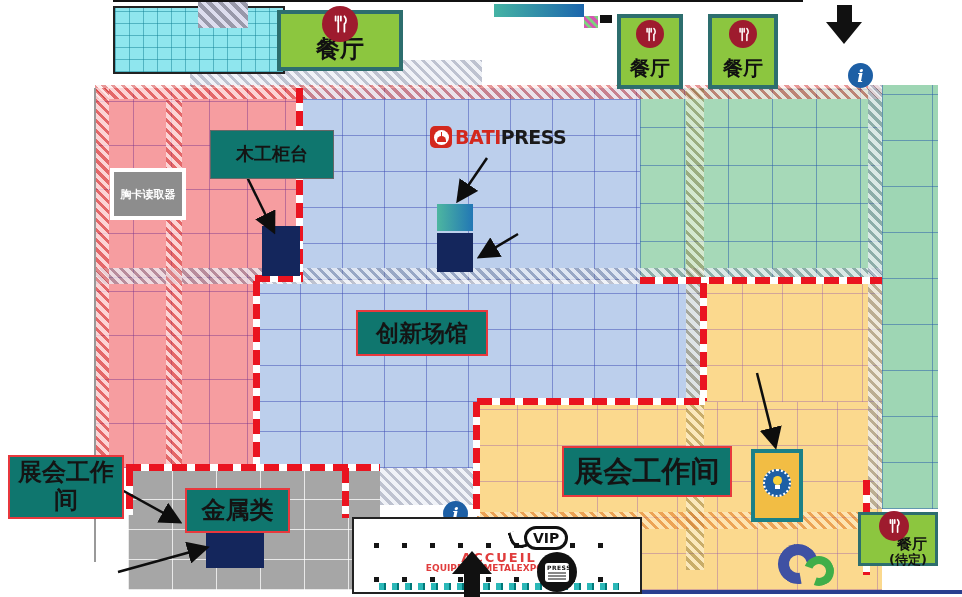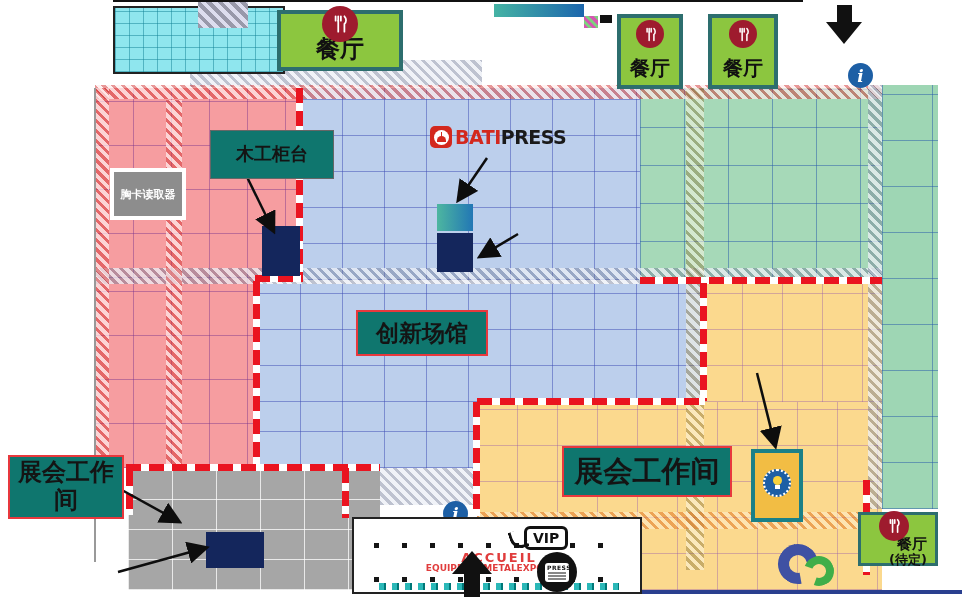--- a/index.html
+++ b/index.html
@@ -125,20 +125,21 @@
     <line x1="487" y1="158" x2="459" y2="199" stroke="#0d0d0d" stroke-width="2.5" marker-end="url(#ah)"></line>
     <line x1="247" y1="177" x2="273" y2="230" stroke="#0d0d0d" stroke-width="2.5" marker-end="url(#ah)"></line>
     <line x1="518" y1="234" x2="481" y2="256" stroke="#0d0d0d" stroke-width="2.5" marker-end="url(#ah)"></line>
     <line x1="757" y1="373" x2="775" y2="445" stroke="#0d0d0d" stroke-width="2.5" marker-end="url(#ah)"></line>
     <line x1="120" y1="489" x2="178" y2="521" stroke="#0d0d0d" stroke-width="2.5" marker-end="url(#ah)"></line>
     <line x1="118" y1="572" x2="205" y2="548" stroke="#0d0d0d" stroke-width="2.5" marker-end="url(#ah)"></line>
   </svg>
 
   <div class="callout b-red" style="left:356px;top:310px;width:128px;height:42px;font-size:23px;">创新场馆</div>
   <div class="callout b-red" style="left:562px;top:446px;width:166px;height:47px;font-size:29px;">展会工作间</div>
+  <div class="callout b-red" style="left:185px;top:488px;width:101px;height:41px;font-size:24px;">金属类</div>
 
   <div class="callout b-thin" style="left:210px;top:130px;width:122px;height:47px;font-size:18px;">木工柜台</div>
   <div class="callout b-red" style="left:8px;top:455px;width:112px;height:60px;font-size:24px;">展会工作间</div>
 
   <div class="graybox" style="left:114px;top:172px;width:68px;height:44px;font-size:11px;">胸卡读取器</div>
 
   <div class="resto" style="left:277px;top:10px;width:118px;height:51px;font-size:24px;padding-bottom:2px;">
     <div class="circ" style="left:50%;top:-8px;transform:translateX(-50%);width:36px;height:36px;">
       <svg width="22" height="22" viewBox="0 0 20 20">
           <g stroke="#fff" stroke-width="1.6" fill="none" stroke-linecap="round">
@@ -214,21 +215,21 @@
   <div class="abs" style="left:352px;top:517px;width:290px;height:77px;background:#fff;border:2px solid #222;box-sizing:border-box;z-index:8;">
     <div class="dots" style="left:20px;top:24px;width:250px;"></div>
     <div class="dots" style="left:20px;top:58px;width:250px;"></div>
     <div class="redtext" style="left:80px;top:31px;width:130px;font-size:13px;letter-spacing:2px;">ACCUEIL</div>
     <div class="redtext" style="left:35px;top:44px;width:220px;font-size:9px;">EQUIPBAIE METALEXPO 2018</div>
     <div style="position:absolute;left:25px;bottom:2px;width:240px;height:7px;background:repeating-linear-gradient(90deg,#2bb8b8 0 5px,#077 5px 7px,#fff 7px 13px);"></div>
   </div>
 
   <div class="abs" style="left:524px;top:526px;z-index:10;">
     <div style="position:absolute;left:-14px;top:4px;width:14px;height:16px;border-left:3px solid #111;border-bottom:3px solid #111;border-radius:0 0 0 12px;transform:rotate(-18deg);"></div>
-    <div style="background:#fff;border:3px solid #111;border-radius:6px;padding:1px 6px;font-weight:900;font-size:14px;color:#111;">VIP</div>
+    <div style="background:#fff;border:3px solid #111;border-radius:12px;padding:1px 6px;font-weight:900;font-size:14px;color:#111;">VIP</div>
   </div>
 
   <div class="abs" style="left:537px;top:552px;width:40px;height:40px;border-radius:50%;background:#111;z-index:10;display:flex;align-items:center;justify-content:center;">
     <div style="width:24px;height:19px;background:#fff;border-radius:3px;padding:1px 2px;box-sizing:border-box;">
       <div style="font-weight:900;font-size:6px;color:#111;text-align:center;letter-spacing:0.5px;">PRESS</div>
       <div style="height:2px;background:#888;margin:1px 1px 0;"></div>
       <div style="height:2px;background:#888;margin:1px 1px 0;"></div>
       <div style="height:2px;background:#888;margin:1px 1px 0;"></div>
     </div>
   </div>

